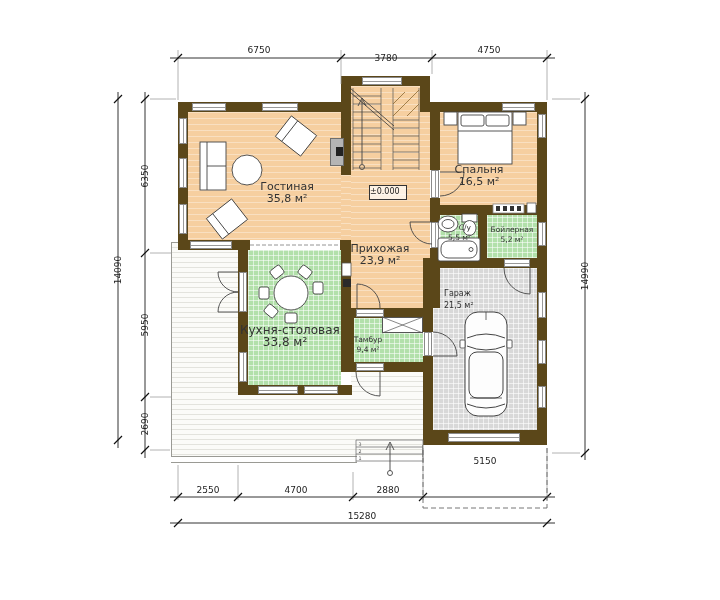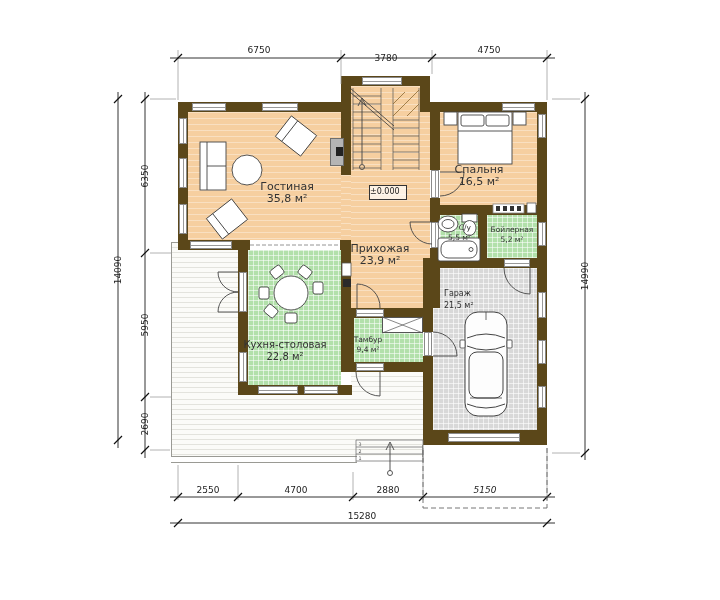--- a/index.html
+++ b/index.html
@@ -246,23 +246,23 @@
     <div>23,9 м²</div>
   </div>
   <div class="lbl sm" style="left:431px;top:223px;width:40px;text-align:right;">
     <div>С/у</div>
     <div>5,5 м²</div>
   </div>
   <div class="lbl sm" style="left:485px;top:225px;width:54px;">
     <div>Бойлерная</div>
     <div>5,2 м²</div>
   </div>
-  <div class="lbl" style="left:240px;top:339px;width:90px;font-size:10px;">
+  <div class="lbl" style="left:240px;top:324px;width:90px;font-size:12px;">
     <div>Кухня-столовая</div>
-    <div>22,8 м²</div>
+    <div>33,8 м²</div>
   </div>
   <div class="lbl sm" style="left:346px;top:335px;width:44px;">
     <div>Тамбур</div>
     <div>9,4 м²</div>
   </div>
   <div class="lbl left" style="left:444px;top:288px;width:60px;font-size:8px;">
     <div>Гараж</div>
     <div>21,5 м²</div>
   </div>
 
@@ -272,21 +272,21 @@
   <div class="stepnum" style="left:358px;top:448px;">2</div>
   <div class="stepnum" style="left:358px;top:455px;">1</div>
 
   <div class="dim" style="left:224px;top:45px;width:70px;">6750</div>
   <div class="dim" style="left:351px;top:53px;width:70px;">3780</div>
   <div class="dim" style="left:454px;top:45px;width:70px;">4750</div>
 
   <div class="dim" style="left:173px;top:485px;width:70px;">2550</div>
   <div class="dim" style="left:261px;top:485px;width:70px;">4700</div>
   <div class="dim" style="left:353px;top:485px;width:70px;">2880</div>
-  <div class="dim" style="left:450px;top:485px;width:70px;font-style:italic;">5150</div>
+  <div class="dim" style="left:450px;top:456px;width:70px;">5150</div>
   <div class="dim" style="left:327px;top:511px;width:70px;">15280</div>
 
   <div class="dim rot" style="left:120px;top:171px;width:50px;">6350</div>
   <div class="dim rot" style="left:120px;top:320px;width:50px;">5950</div>
   <div class="dim rot" style="left:120px;top:419px;width:50px;">2690</div>
   <div class="dim rot" style="left:93px;top:265px;width:50px;">14090</div>
   <div class="dim rot" style="left:560px;top:271px;width:50px;">14990</div>
 
 </div>
 

